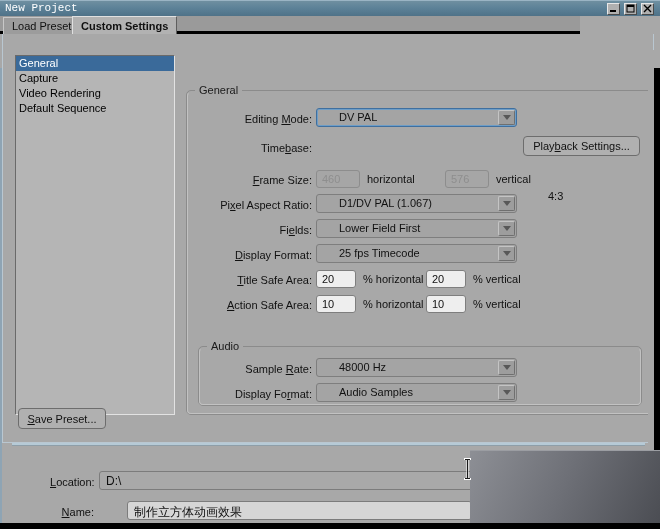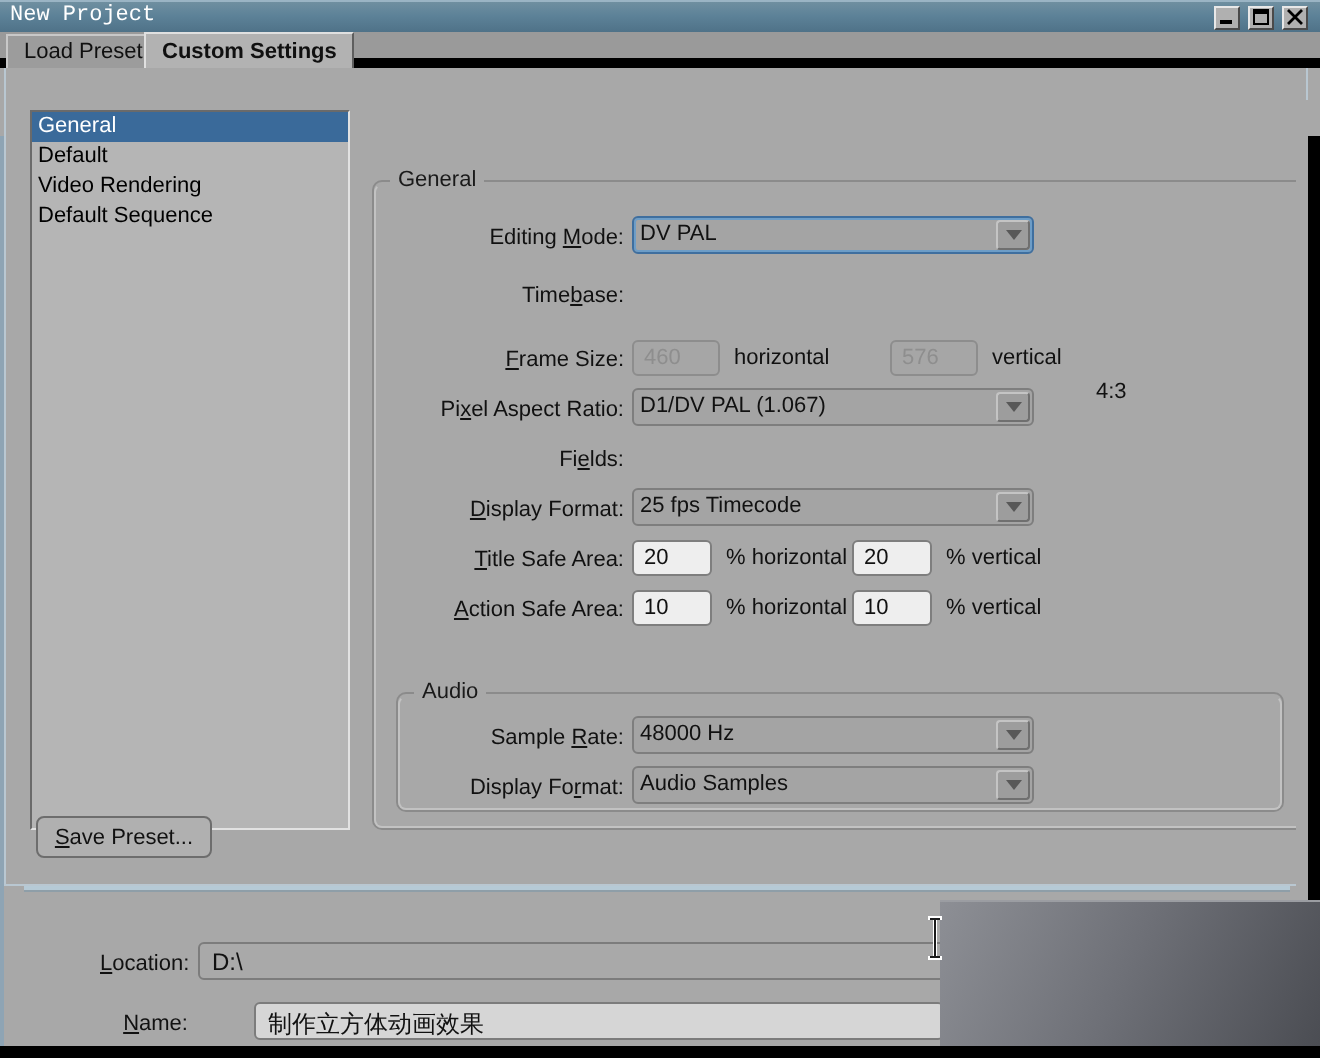--- a/index.html
+++ b/index.html
@@ -38,23 +38,23 @@
     box-sizing:border-box;
     cursor:default;
   }
   .tb-btn svg{display:block;margin:0 auto;}
   #btn-min{right:40px;}
   #btn-max{right:23px;}
   #btn-close{right:6px;}
 
   
   #tabstrip{
-    position:absolute;left:0;top:16px;width:660px;height:18px;
+    position:absolute;left:0;top:16px;width:580px;height:18px;
     background:#9a9a9a;
-    border-bottom:5px solid #000000;
+    border-bottom:3px solid #000000;
     box-sizing:border-box;
   }
   .tab{
     position:absolute;top:1px;height:17px;line-height:16px;
     padding:0 8px;box-sizing:border-box;
     font-size:11px;color:#101010;white-space:nowrap;cursor:default;
   }
   .tab.inactive{
     left:3px;background:#9c9c9c;
     border-top:1px solid #c8c8c8;border-left:1px solid #c8c8c8;
@@ -128,21 +128,21 @@
   
   .combo{
     position:absolute;height:19px;box-sizing:border-box;
     background:#a4a4a4;
     border:1px solid #7e7e7e;
     border-radius:3px;
     cursor:default;
   }
   .combo.focused{border:1px solid #3f6f9f;box-shadow:0 0 0 1px #6d9dc7 inset;}
   .combo-text{
-    position:absolute;left:3px;top:2px;
+    position:absolute;left:22px;top:2px;
     font-size:11px;color:#111;white-space:nowrap;
   }
   .combo-arrow{
     position:absolute;right:1px;top:1px;width:17px;height:15px;
     background:#9d9d9d;
     border:1px solid #c4c4c4;
     border-right-color:#6f6f6f;border-bottom-color:#6f6f6f;
     border-radius:2px;
     box-sizing:border-box;
     display:flex;align-items:center;justify-content:center;
@@ -259,39 +259,42 @@
     <div class="tab active">Custom Settings</div>
   </div>
 
   <div id="content">
     <div id="edge-left"></div>
 
     <div id="outerframe">
 
       <div id="listbox">
         <div class="listitem sel">General</div>
-        <div class="listitem">Default</div>
+        <div class="listitem">Capture</div>
         <div class="listitem">Video Rendering</div>
         <div class="listitem">Default Sequence</div>
       </div>
 
       <div class="group" id="grp-general">
         <span class="group-label">General</span>
       </div>
 
       <div class="flabel" style="left:195px;top:79px;width:114px;">Editing <u>M</u>ode:</div>
       <div class="combo focused" style="left:313px;top:74px;width:201px;">
         <span class="combo-text">DV PAL</span>
         <span class="combo-arrow">
             <i class="tri"></i>
           </span>
       </div>
 
       <div class="flabel" style="left:195px;top:108px;width:114px;">Time<u>b</u>ase:</div>
 
+      <div class="btn" style="left:520px;top:102px;width:117px;">
+        Play<u>b</u>ack Settings...
+      </div>
 
 
       <div class="flabel" style="left:207px;top:140px;width:102px;"><u>F</u>rame Size:</div>
       <div class="tfield disabled" style="left:313px;top:136px;width:44px;">
         <span class="tval">460</span>
       </div>
       <span class="unit" style="left:364px;top:139px;">horizontal</span>
       <div class="tfield disabled" style="left:442px;top:136px;width:44px;">
         <span class="tval">576</span>
       </div>
@@ -300,20 +303,26 @@
 
       <div class="flabel" style="left:185px;top:165px;width:124px;">Pi<u>x</u>el Aspect Ratio:</div>
       <div class="combo" style="left:313px;top:160px;width:201px;">
         <span class="combo-text">D1/DV PAL (1.067)</span>
         <span class="combo-arrow">
             <i class="tri"></i>
           </span>
       </div>
 
       <div class="flabel" style="left:205px;top:190px;width:104px;">Fi<u>e</u>lds:</div>
+      <div class="combo" style="left:313px;top:185px;width:201px;">
+        <span class="combo-text">Lower Field First</span>
+        <span class="combo-arrow">
+            <i class="tri"></i>
+          </span>
+      </div>
 
       <div class="flabel" style="left:195px;top:215px;width:114px;"><u>D</u>isplay Format:</div>
       <div class="combo" style="left:313px;top:210px;width:201px;">
         <span class="combo-text">25 fps Timecode</span>
         <span class="combo-arrow">
             <i class="tri"></i>
           </span>
       </div>
 
       <div class="flabel" style="left:195px;top:240px;width:114px;"><u>T</u>itle Safe Area:</div>

